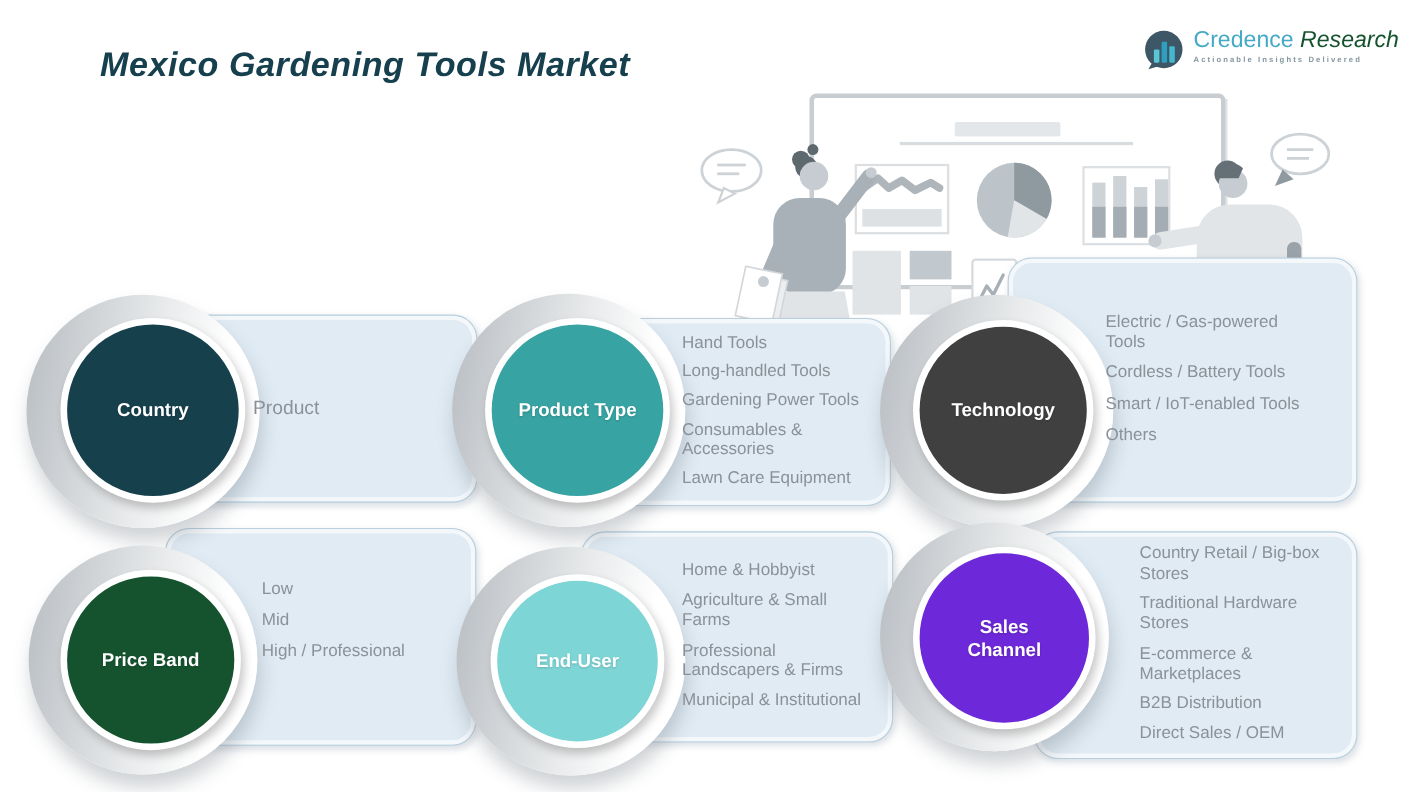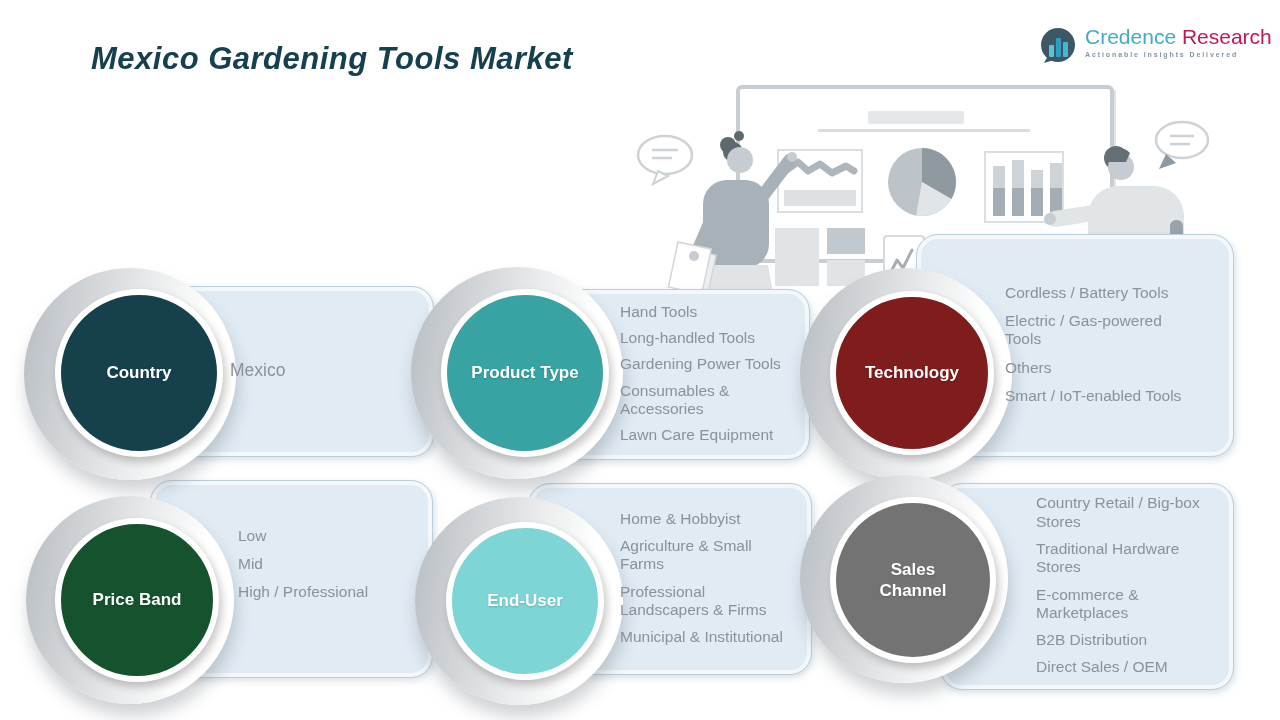--- a/index.html
+++ b/index.html
@@ -11,21 +11,21 @@
   
   .page-title{
     position:absolute;left:44px;top:20px;
     font-size:31px;font-weight:bold;font-style:italic;
     color:#16404e;letter-spacing:.5px;margin-left:47px;
   }
   .logo{position:absolute;left:1038px;top:26px;display:flex;align-items:flex-start;gap:7px;}
   .logo-text{display:flex;flex-direction:column;line-height:1;}
   .logo-name{font-size:21px;font-weight:400;}
   .logo-name .brand1{color:#45aac5;}
-  .logo-name .brand2{color:#be185d;}
+  .logo-name .brand2{color:#14532d;font-style:italic;}
   .logo-tagline{font-size:7px;font-weight:bold;letter-spacing:1.9px;color:#8497a1;margin-top:4px;}
   
   .illustration{position:absolute;left:600px;top:70px;width:650px;height:240px;z-index:0;}
   
   .seg > div{position:absolute;}
   .panel{
     background:#e0ebf4;
     border:1px solid #b9cfdd;
     border-radius:22px;
     box-shadow:inset 0 0 0 4px rgba(255,255,255,.65), 2px 3px 6px rgba(120,140,160,.25);
@@ -193,21 +193,21 @@
   </g>
 </svg>
 
 <section class="seg seg-country">
   <div class="panel"></div>
   <div class="ring"></div>
   <div class="circle" style="background: rgb(23, 64, 77);">
     <span class="circle-label">Country</span>
   </div>
   <div class="items">
-    <span class="item">Mexico</span>
+    <span class="item">Product</span>
   </div>
 </section>
 
 <section class="seg seg-product">
   <div class="panel"></div>
   <div class="ring"></div>
   <div class="circle" style="background: rgb(55, 163, 162);">
     <span class="circle-label">Product Type</span>
   </div>
   <div class="items">
@@ -216,29 +216,29 @@
     <span class="item">Gardening Power Tools</span>
     <span class="item">Consumables &amp;
 Accessories</span>
     <span class="item">Lawn Care Equipment</span>
   </div>
 </section>
 
 <section class="seg seg-tech">
   <div class="panel"></div>
   <div class="ring"></div>
-  <div class="circle" style="background: #7f1d1d;">
+  <div class="circle" style="background: #404040;">
     <span class="circle-label">Technology</span>
   </div>
   <div class="items">
-    <span class="item">Cordless / Battery Tools</span>
     <span class="item">Electric / Gas-powered
 Tools</span>
+    <span class="item">Cordless / Battery Tools</span>
+    <span class="item">Smart / IoT-enabled Tools</span>
     <span class="item">Others</span>
-    <span class="item">Smart / IoT-enabled Tools</span>
   </div>
 </section>
 
 <section class="seg seg-price">
   <div class="panel"></div>
   <div class="ring"></div>
   <div class="circle" style="background: #14532d;">
     <span class="circle-label">Price Band</span>
   </div>
   <div class="items">
@@ -260,21 +260,21 @@
 Farms</span>
     <span class="item">Professional
 Landscapers &amp; Firms</span>
     <span class="item">Municipal &amp; Institutional</span>
   </div>
 </section>
 
 <section class="seg seg-sales">
   <div class="panel"></div>
   <div class="ring"></div>
-  <div class="circle" style="background: #737373;">
+  <div class="circle" style="background: #6d28d9;">
     <span class="circle-label">Sales
 Channel</span>
   </div>
   <div class="items">
     <span class="item">Country Retail / Big-box
 Stores</span>
     <span class="item">Traditional Hardware
 Stores</span>
     <span class="item">E-commerce &amp;
 Marketplaces</span>

